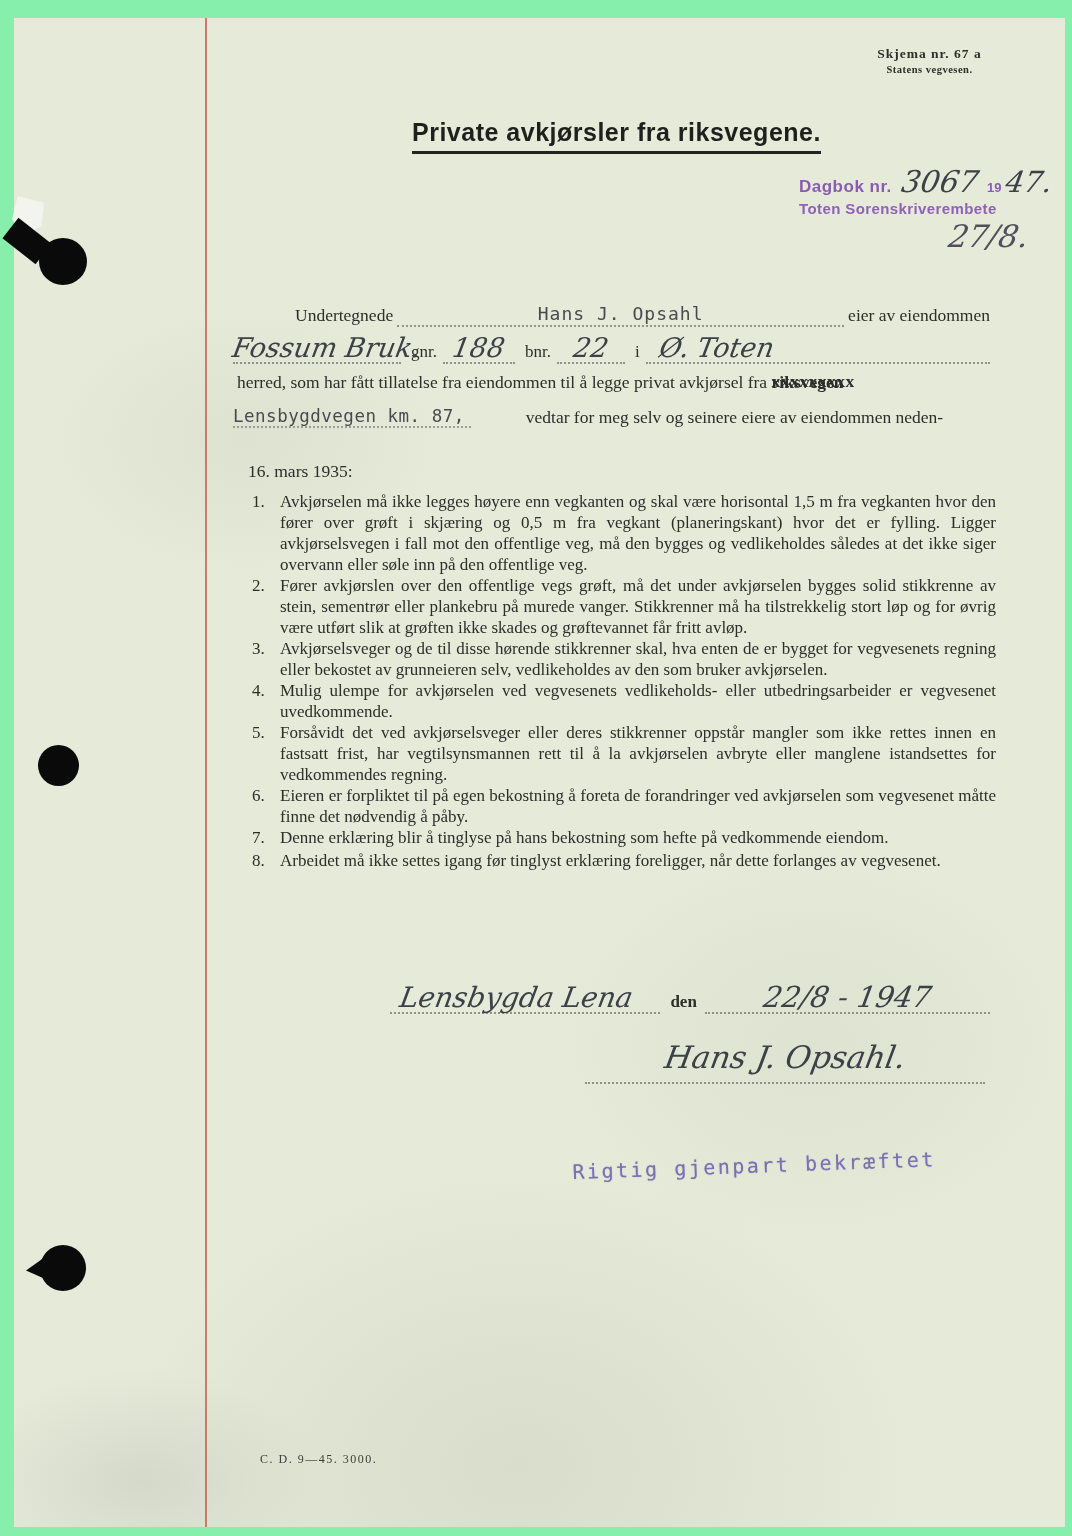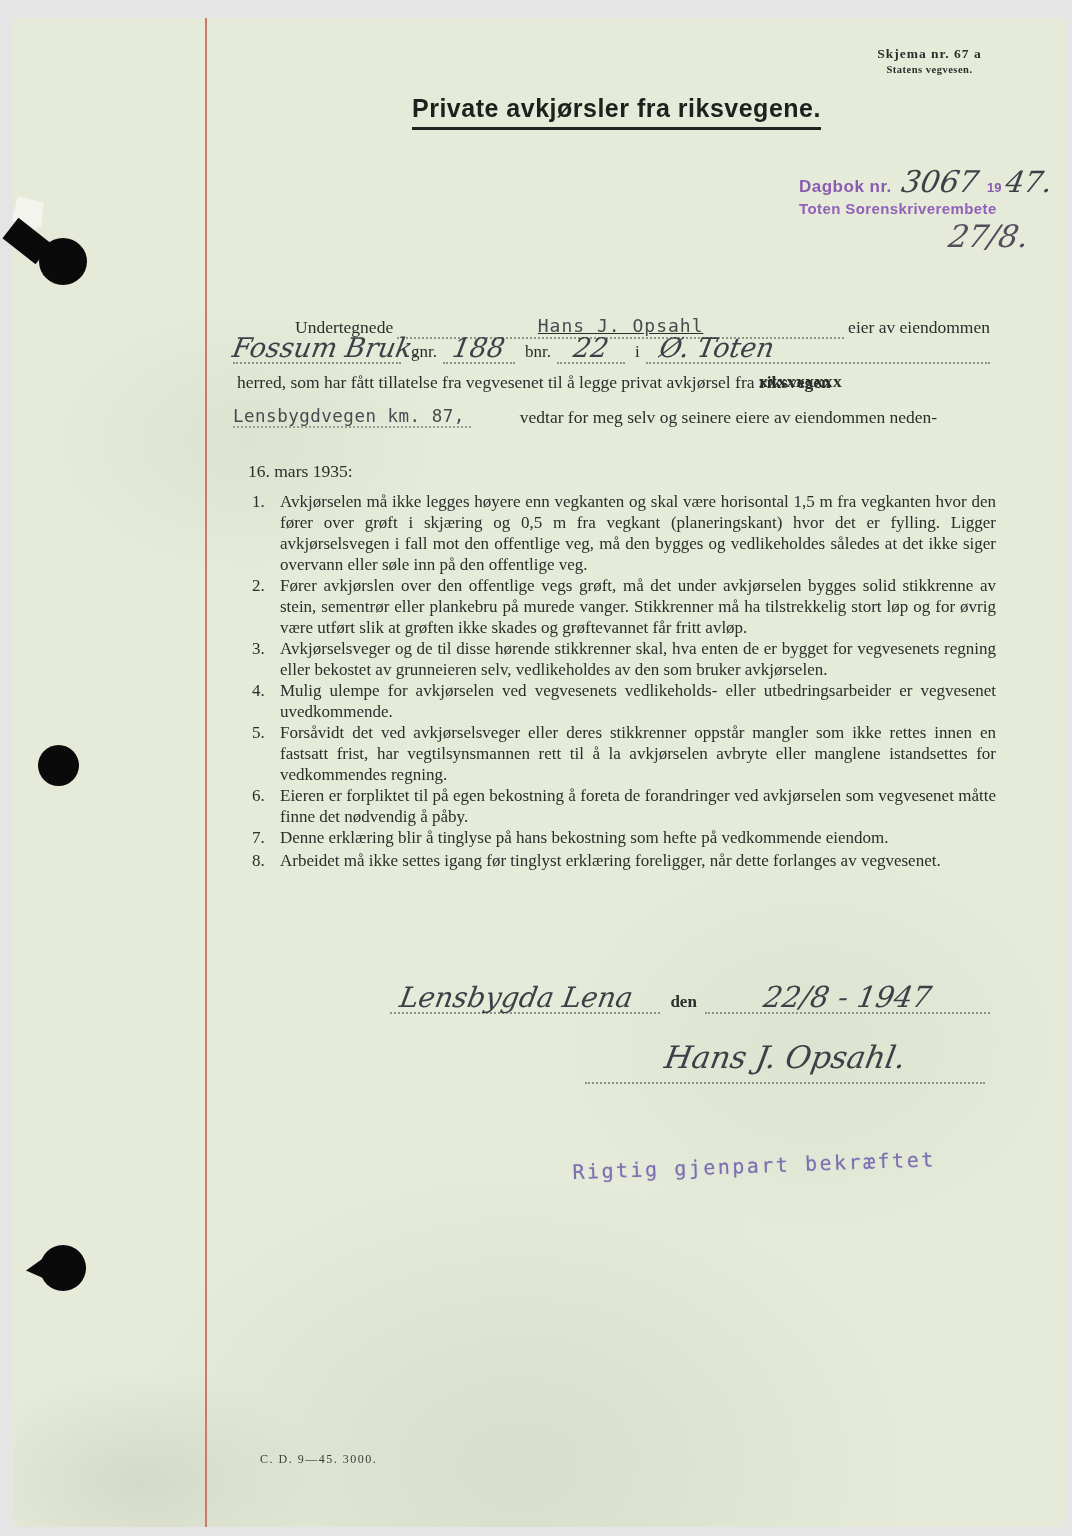--- a/index.html
+++ b/index.html
@@ -1,18 +1,18 @@
 <!DOCTYPE html>
 <html><head>
 <meta charset="utf-8">
 <style>
   html,body { margin:0; padding:0; background:#000; }
   .canvas {
     position:relative; width:1072px; height:1536px; overflow:hidden;
-    background:#e5e5e5;
+    background:#86efac;
     font-family:"Liberation Serif", serif;
   }
   .page {
     position:absolute; left:14px; top:18px; right:7px; bottom:9px;
     background-color:#e5ead9;
     background-image:
       radial-gradient(ellipse 320px 220px at 22% 28%, rgba(215,221,201,.55), transparent 62%),
       radial-gradient(ellipse 420px 320px at 76% 68%, rgba(214,221,200,.5), transparent 62%),
       radial-gradient(ellipse 560px 420px at 48% 96%, rgba(206,212,192,.55), transparent 72%),
       radial-gradient(ellipse 260px 160px at 12% 97%, rgba(168,173,158,.28), transparent 70%);
@@ -31,21 +31,21 @@
   .hole-1-tail { position:absolute; left:6px; top:228px; width:42px; height:26px; background:#0a0a0a; transform:rotate(38deg); }
   .hole-2 { left:38px; top:745px; width:41px; height:41px; }
   .hole-3 { left:40px; top:1245px; width:46px; height:46px; }
   .hole-3-tail {
     position:absolute; left:26px; top:1252px; width:26px; height:30px; background:#0a0a0a;
     clip-path:polygon(100% 0, 0 62%, 100% 100%);
   }
 
   .abs { position:absolute; }
   .print { color:#2b2e2a; }
-  .sans { font-family:"Liberation Sans", sans-serif; }
+  .sans { font-family:"Liberation Sans", sans-serif;margin-top:24px; }
   .mono { font-family:"DejaVu Sans Mono", monospace; color:#474b50; }
   .hw {
     font-family:"DejaVu Serif", serif; font-style:italic; color:#3c4147;
     display:inline-block; transform:skewX(-10deg); white-space:nowrap; line-height:1;
   }
   .purple { color:#8a5cb0; }
 
   .skjema { left:852px; top:46px; width:155px; text-align:center; }
   .skjema .l1 { font-size:13.5px; font-weight:600; letter-spacing:1px; }
   .skjema .l2 { font-size:10.5px; font-weight:600; letter-spacing:.5px; margin-top:2px; }
@@ -64,21 +64,21 @@
   .stamp .office { font-size:15px; font-weight:bold; letter-spacing:.4px; margin-top:3px; color:#9061b8; }
   .stamp .hw-date { font-size:31px; margin-left:150px; margin-top:4px; color:#534e5c; }
 
   .heading { left:477px; top:206px; font-size:40px; font-weight:bold; letter-spacing:3px; color:#1d201d; }
 
   .dotfill { border-bottom:2px dotted rgba(95,101,90,.65); text-align:center; }
   .flexrow { display:flex; align-items:center; }
   .flexrow-end { display:flex; align-items:flex-end; }
 
   .row1 { left:295px; top:299px; width:695px; font-size:17.5px; }
-  .row1 .fill { flex:1; margin:16px 4px;text-decoration:underline; }
+  .row1 .fill { flex:1; margin:4px 4px; }
   .row1 .typed { font-size:18px; letter-spacing:1px; }
 
   .row2 { left:233px; top:324px; width:757px; height:40px; font-size:17px; }
   .row2 .fill { border-bottom:2px dotted rgba(95,101,90,.65); text-align:center; }
   .row2 .f-prop { width:168px; text-align:left; }
   .row2 .f-gnr { width:72px; }
   .row2 .f-bnr { width:68px; }
   .row2 .f-mun { flex:1; text-align:left; padding-left:14px; }
   .row2 .lab { padding:0 6px 2px 10px; }
   .row2 .hw { font-size:27px; }
@@ -159,27 +159,27 @@
     <span class="fill f-prop"><span class="hw">Fossum Bruk.</span></span>
     <span class="lab">gnr.</span>
     <span class="fill f-gnr"><span class="hw">188</span></span>
     <span class="lab">bnr.</span>
     <span class="fill f-bnr"><span class="hw">22</span></span>
     <span class="lab">i</span>
     <span class="fill f-mun"><span class="hw">Ø. Toten</span></span>
   </div>
 
   <div class="abs row3 print">
-    <span>herred, som har fått tillatelse fra vegvesenet til å legge privat avkjørsel fra</span>
+    <span>herred, som har fått tillatelse fra eiendommen til å legge privat avkjørsel fra</span>
     <span class="struck"><span class="base">riksvegen</span><span class="over">xxxxxxxxx</span></span>
   </div>
 
   <div class="abs row4 flexrow print">
     <span class="mono typed">Lensbygdvegen km. 87,</span>
-    <span style="padding-left:6px;">vedtar for meg selv og seinere eiere av eiendommen neden-</span>
+    <span style="padding-left:6px;margin-left:6px;">vedtar for meg selv og seinere eiere av eiendommen neden-</span>
   </div>
   <div class="abs row6 print">16. mars 1935:</div>
 
   <div class="abs conds">
     <div class="cond print">
       <span class="num">1.</span>
       <span class="txt">Avkjørselen må ikke legges høyere enn vegkanten og skal være horisontal 1,5 m fra vegkanten hvor den fører over grøft i skjæring og 0,5 m fra vegkant (planeringskant) hvor det er fylling. Ligger avkjørselsvegen i fall mot den offentlige veg, må den bygges og vedlikeholdes således at det ikke siger overvann eller søle inn på den offentlige veg.</span>
     </div>
     <div class="cond print">
       <span class="num">2.</span>

